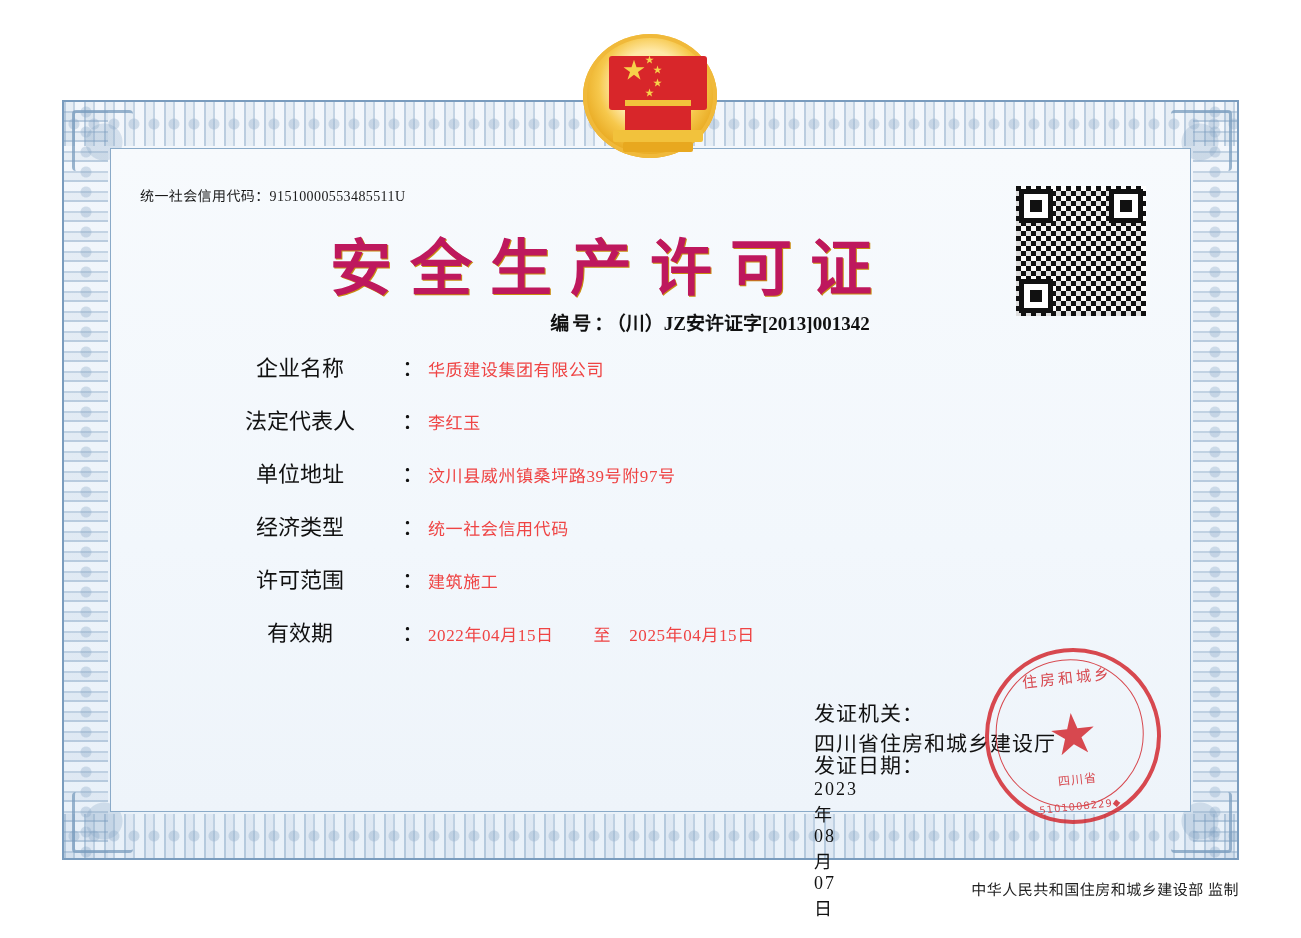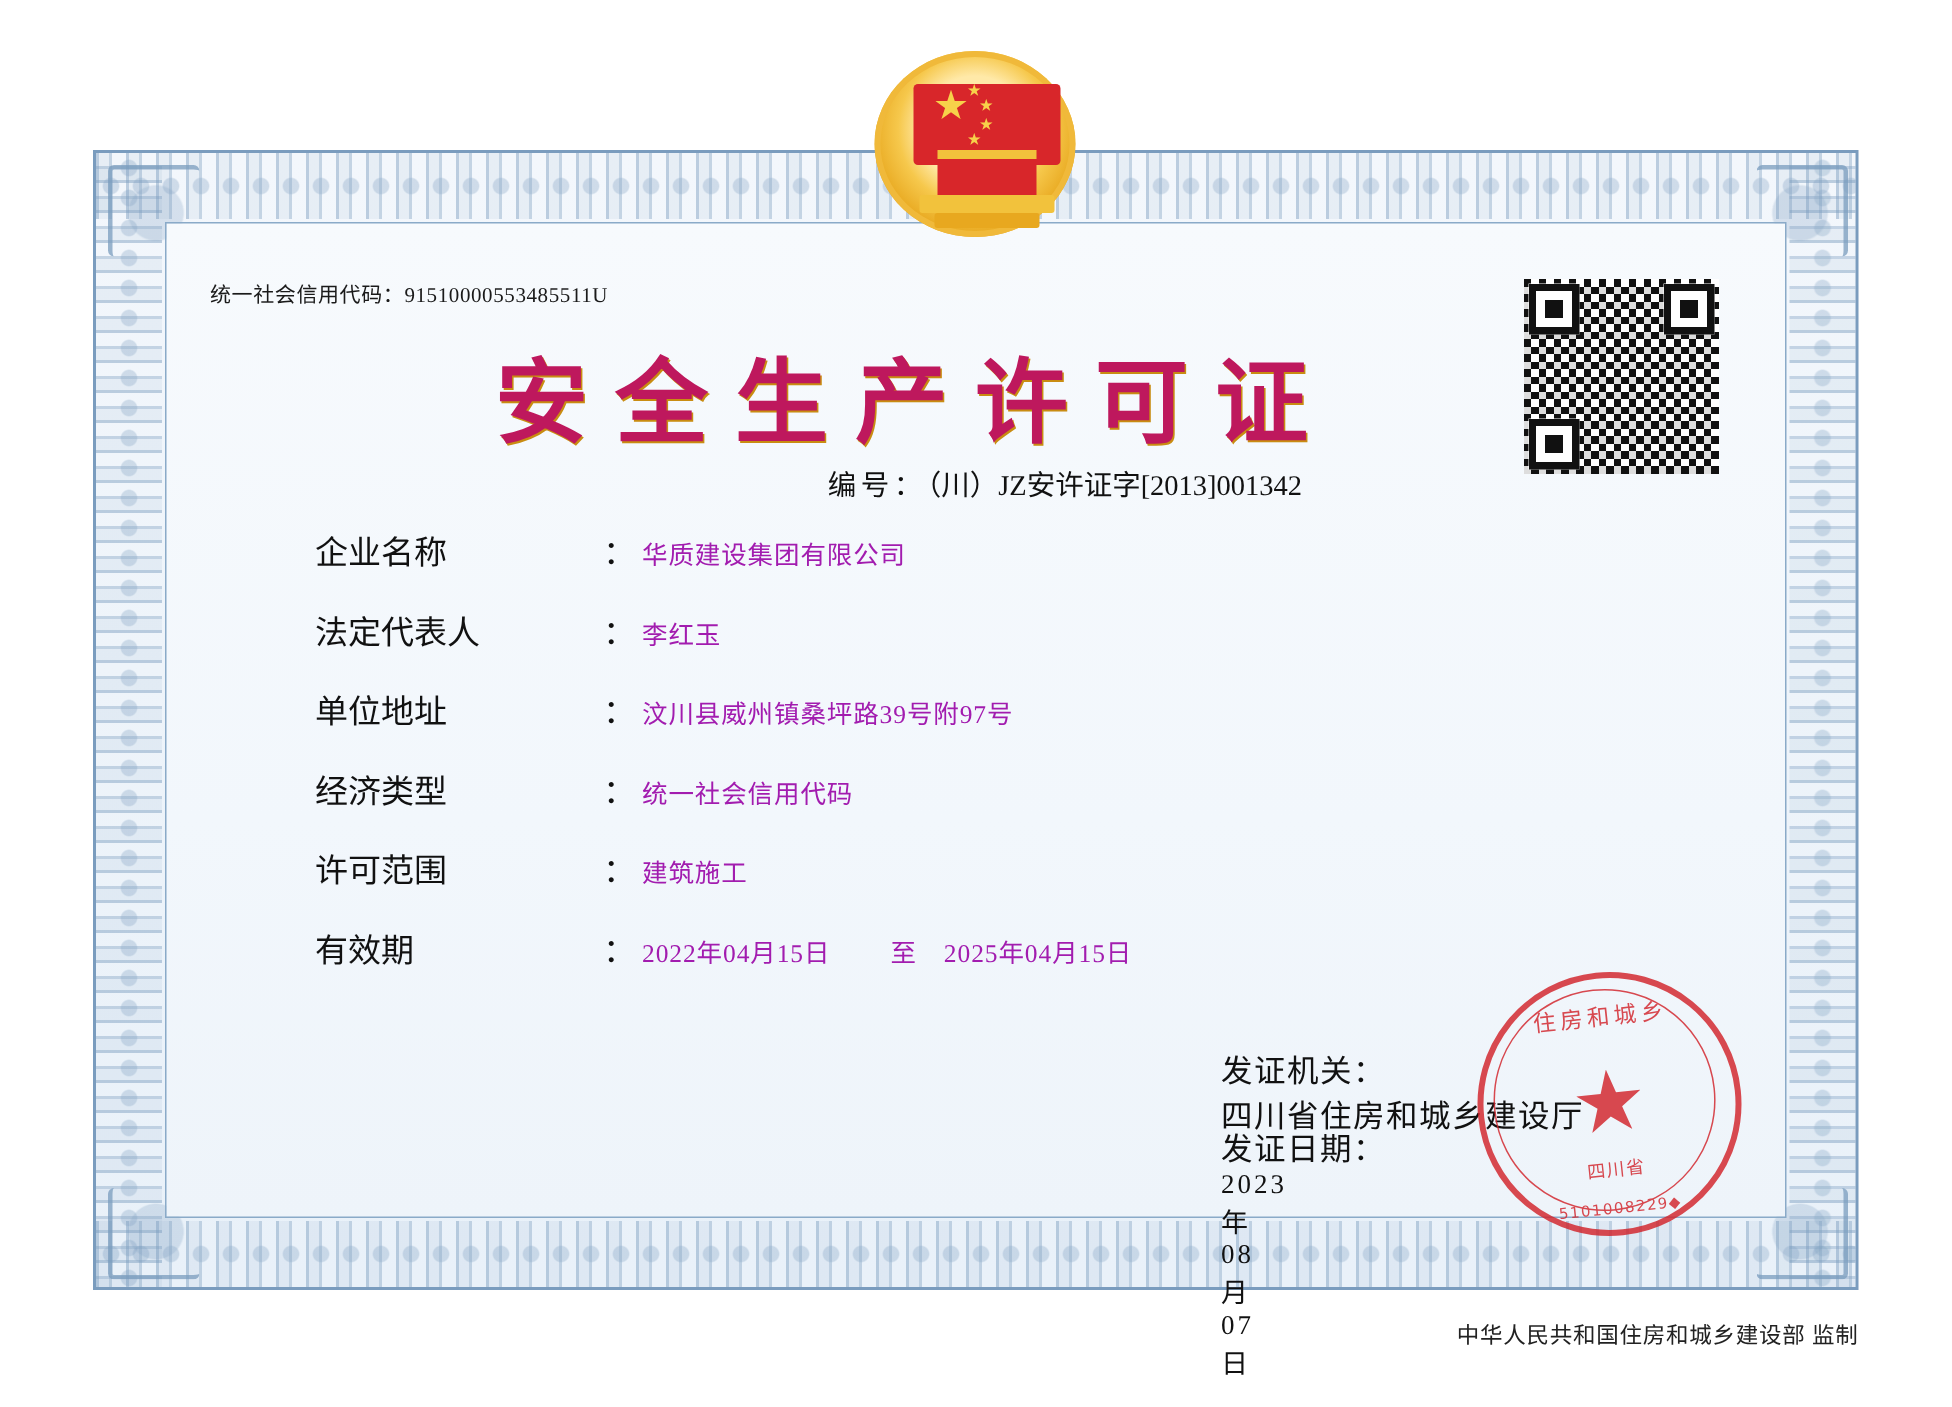--- a/index.html
+++ b/index.html
@@ -190,20 +190,21 @@
   }
   .cert-number {
     position: absolute;
     left: 430px;
     top: 308px;
     width: 560px;
     text-align: center;
     font-size: 19px;
     color: #111;
     white-space: nowrap;
+    font-weight: bold;
   }
   .cert-number .lbl { letter-spacing: 3px; }
 
   .qr {
     position: absolute;
     left: 1016px;
     top: 186px;
     width: 130px;
     height: 130px;
     background-color: #fff;
@@ -247,25 +248,25 @@
     color: #111;
     letter-spacing: 0;
     display: flex;
     justify-content: space-between;
     box-sizing: border-box;
     padding-right: 4px;
   }
   .field-label .lab-txt {
     display: inline-flex;
     width: 180px;
-    justify-content: flex-start;
+    justify-content: center;
   }
   .field-value {
     font-size: 17px;
-    color: #a21caf;
+    color: #ef4444;
     letter-spacing: .6px;
     white-space: nowrap;
   }
   .validity .sep {
     display: inline-block;
     padding: 0 18px 0 40px;
     font-size: 17px;
   }
 
   .issuer-block {

